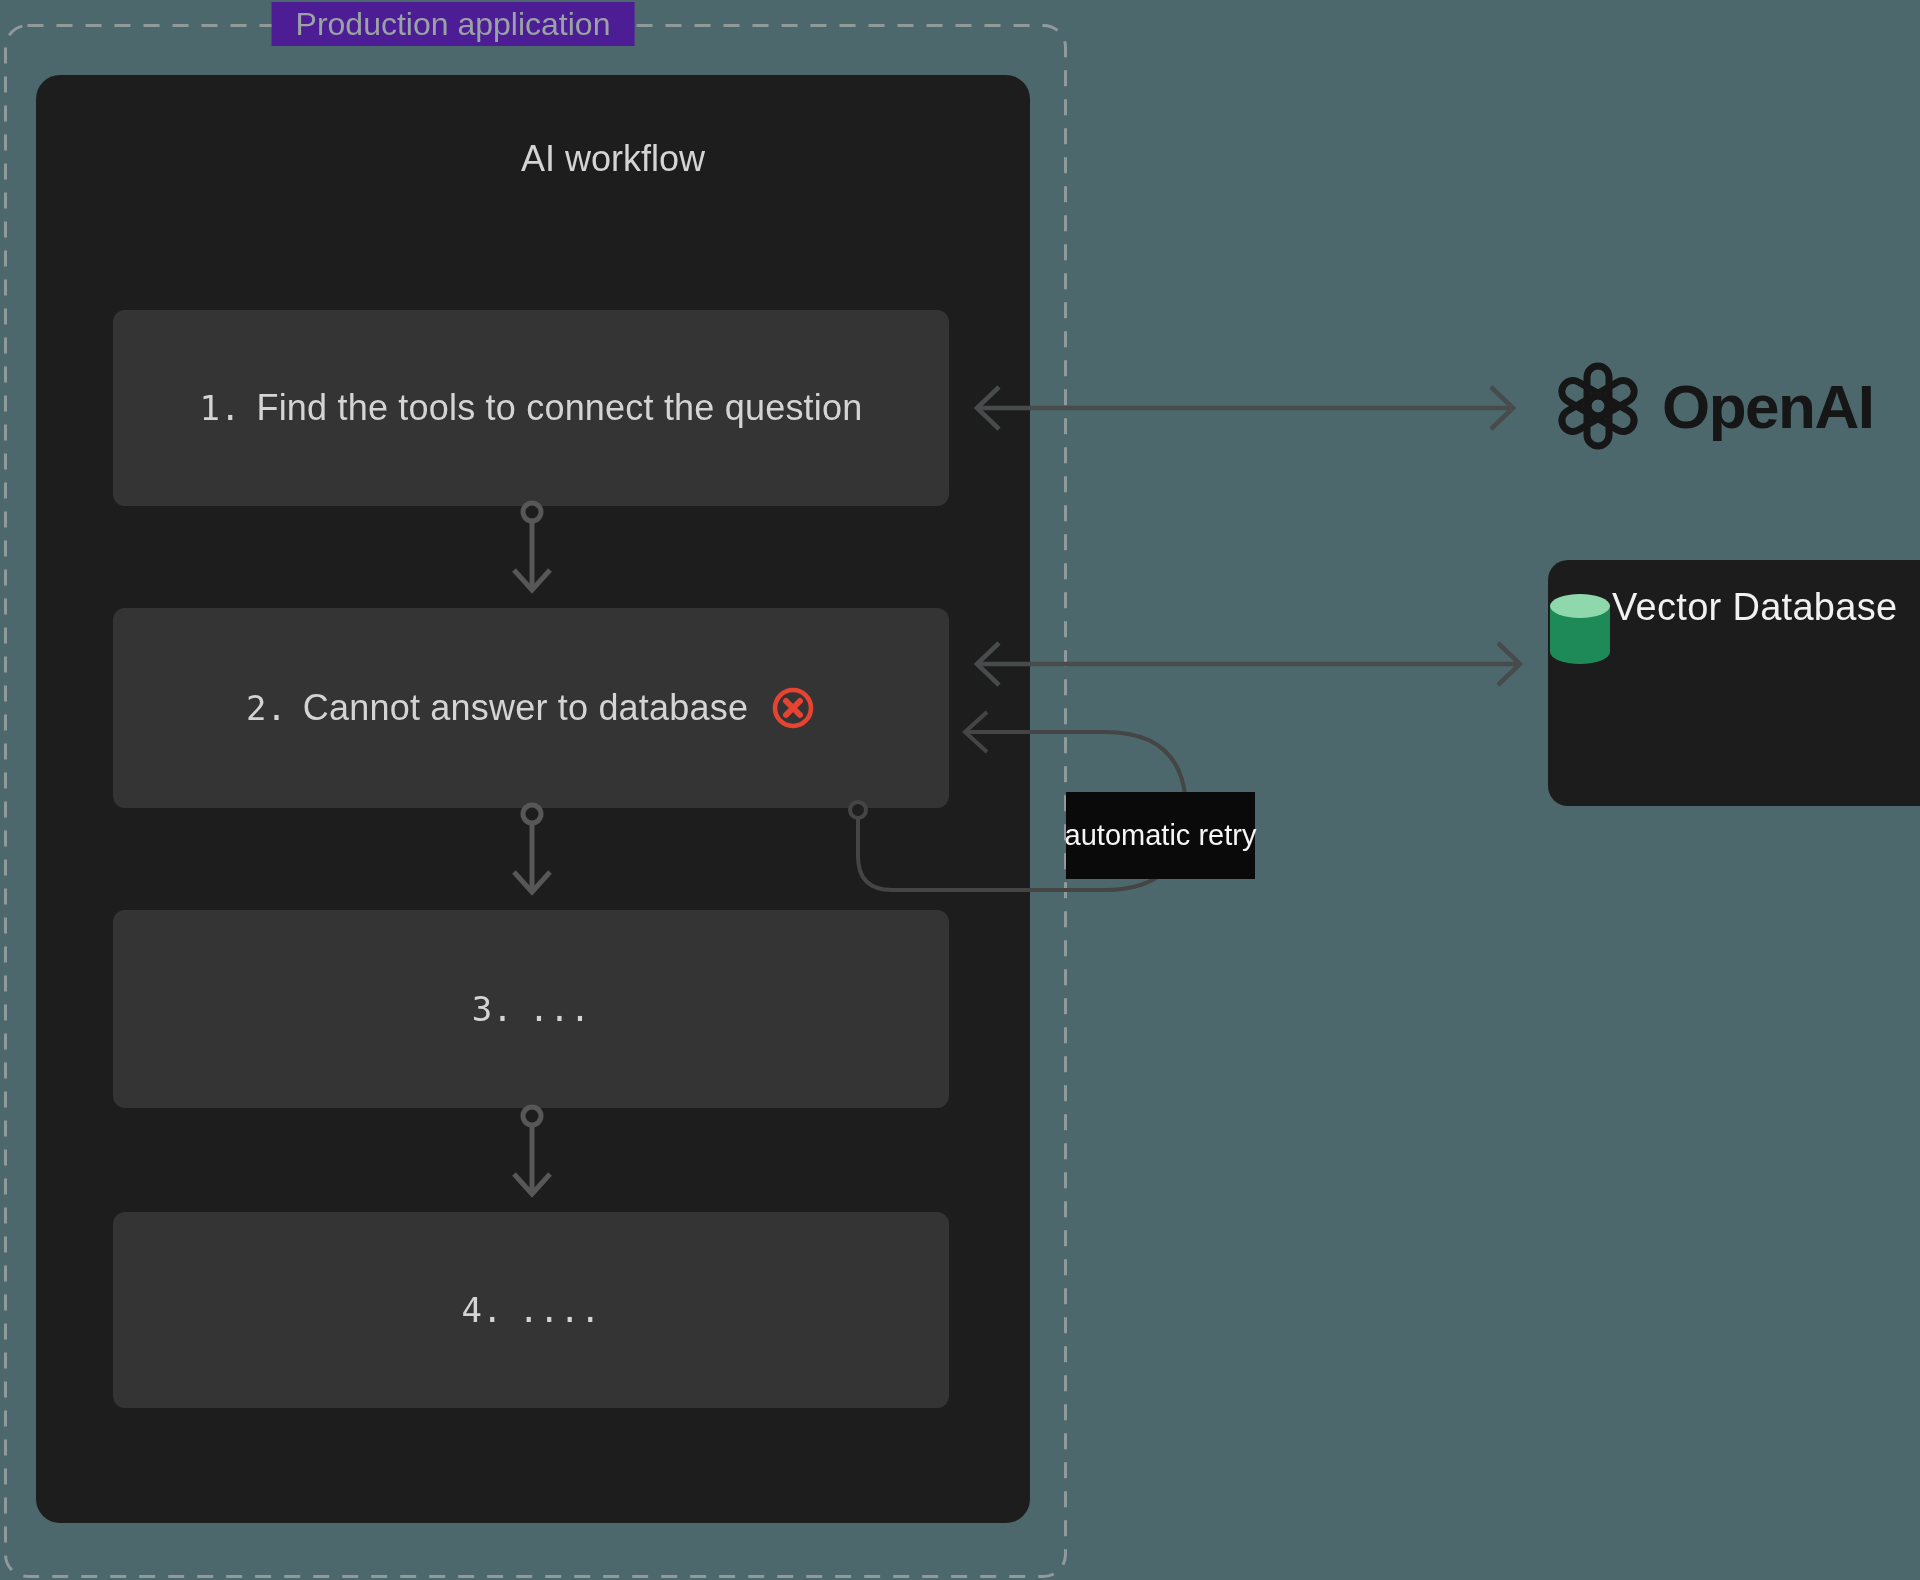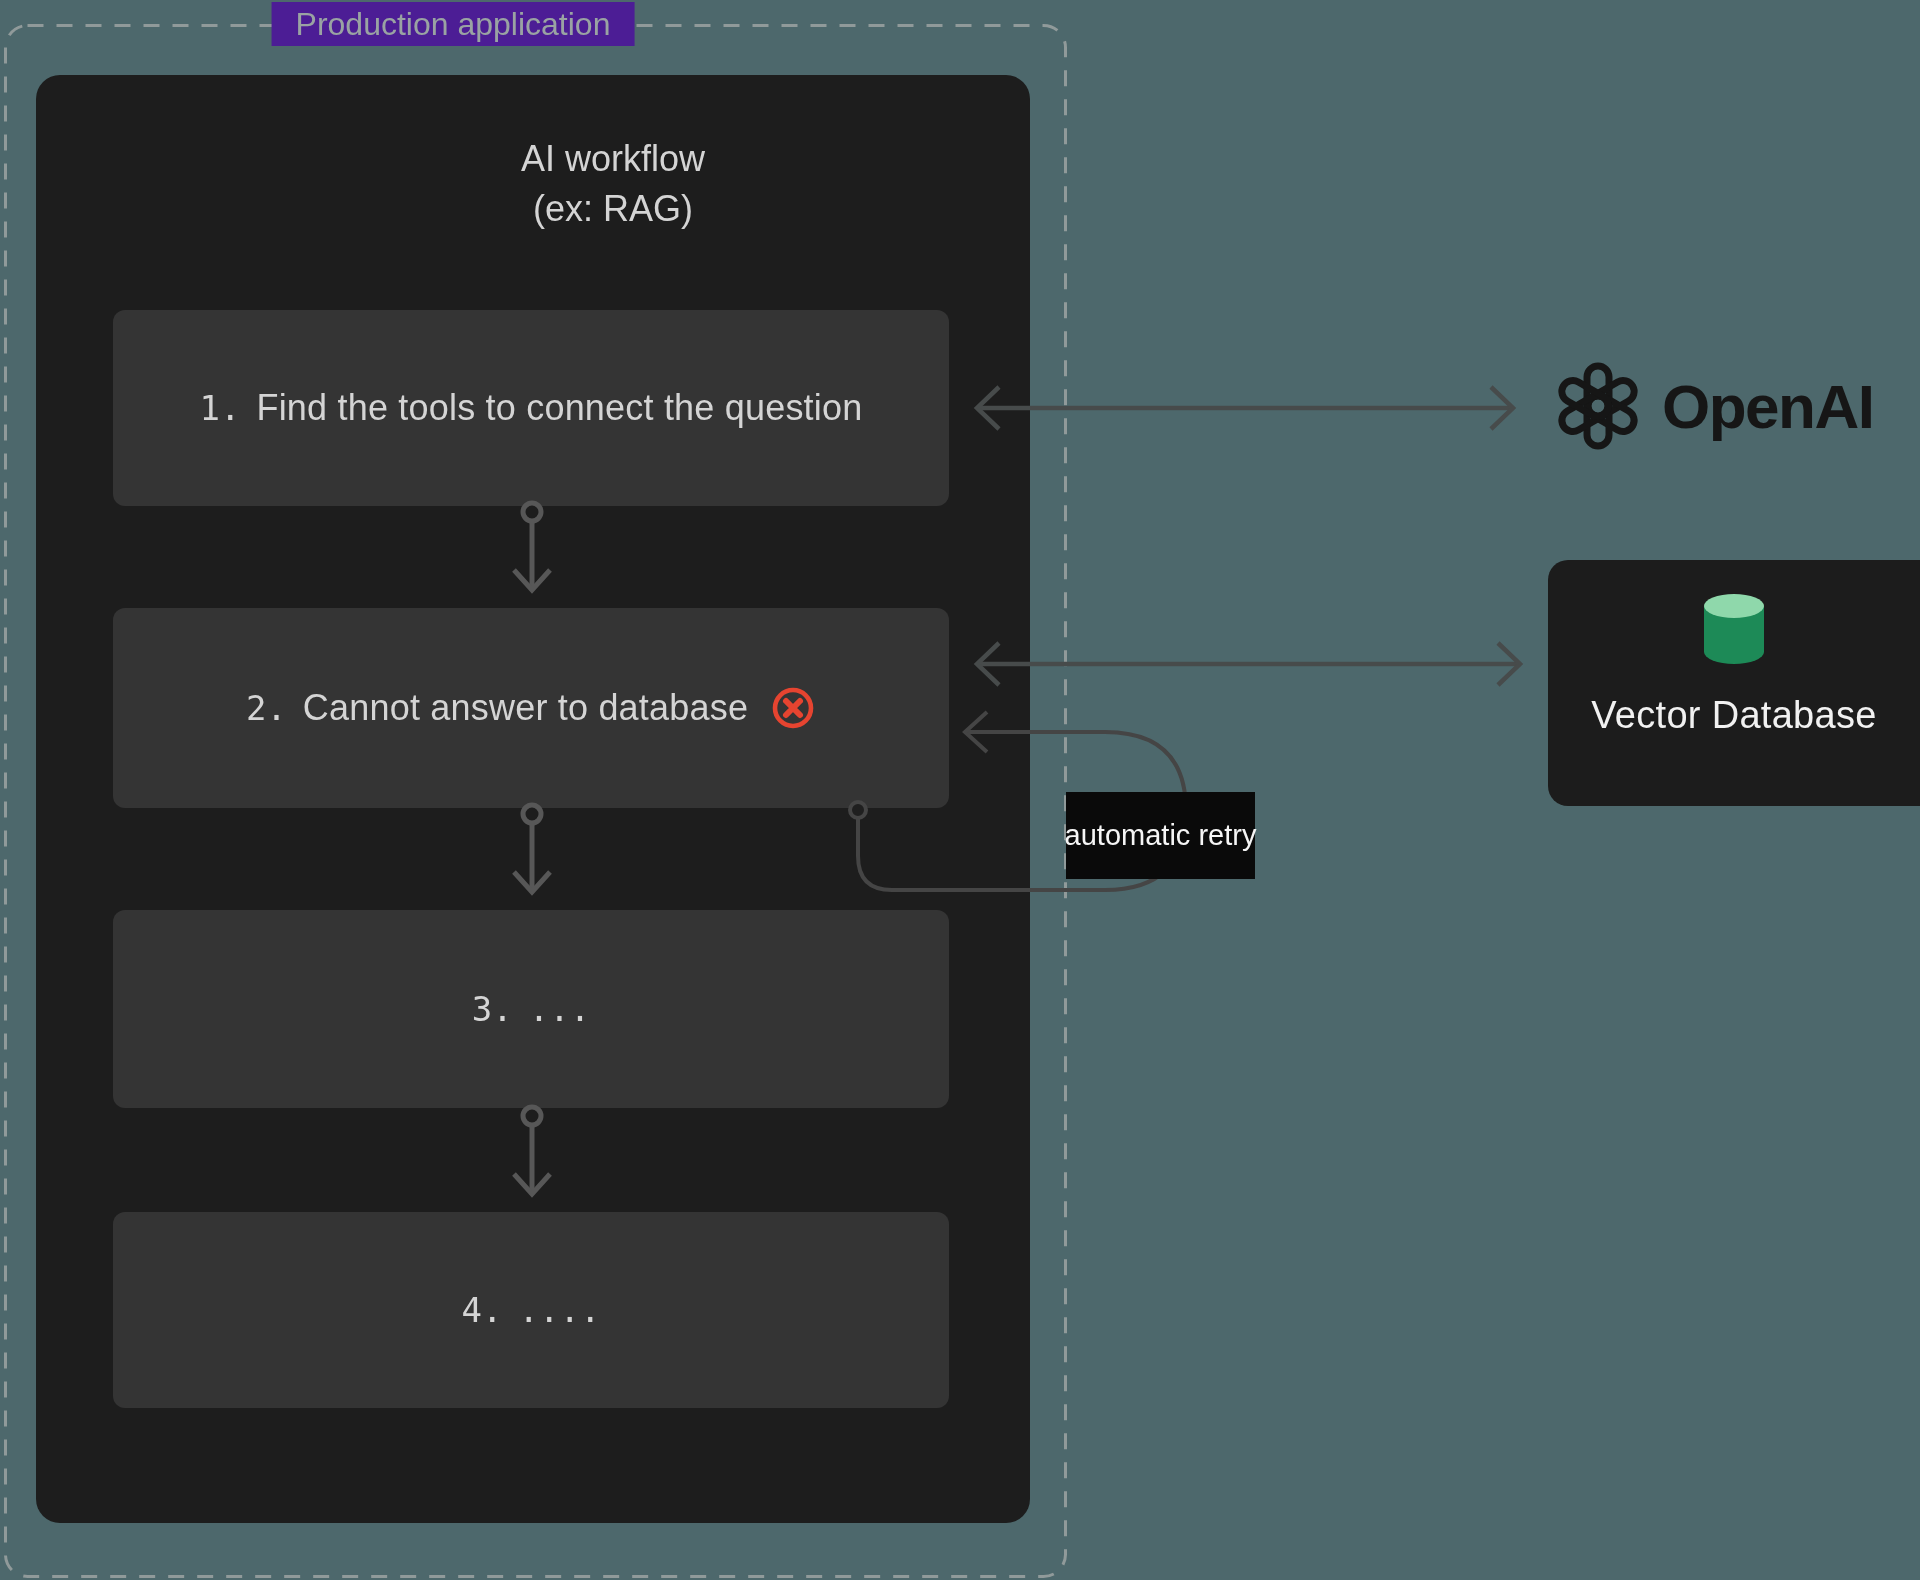--- a/index.html
+++ b/index.html
@@ -56,38 +56,37 @@
     left:1548px;top:354px;height:104px;
     display:flex;align-items:center;gap:14px;
   }
   #openai-wordmark{
     color:#161616;font-size:62px;font-weight:700;letter-spacing:-1.5px;
   }
   
   #vector-db-card{
     left:1548px;top:560px;width:372px;height:246px;
     background:#1c1c1c;border-radius:20px 0 0 20px;
-    display:flex;flex-direction:column;align-items:center;
+    display:flex;flex-direction:row;
   }
   #vector-db-card .db-icon{margin-top:32px;display:block;}
   #vector-db-label{
     margin-top:26px;color:#f1f1f1;font-size:38px;font-weight:500;
     letter-spacing:.3px;
   }
 </style>
 </head>
 <body>
 
 <div id="canvas">
 
   <div id="workflow-panel" class="abs"></div>
 
   <div id="workflow-title" class="abs">
     <div>AI workflow</div>
-    <div>(ex: RAG)</div>
   </div>
 
   <div id="step-1" class="step-box abs">
     <span class="step-number">1.</span>
     <span class="step-label">Find the tools to connect the question</span>
   </div>
 
   <div id="step-2" class="step-box abs">
     <span class="step-number">2.</span>
     <span class="step-label">Cannot answer to database</span>

